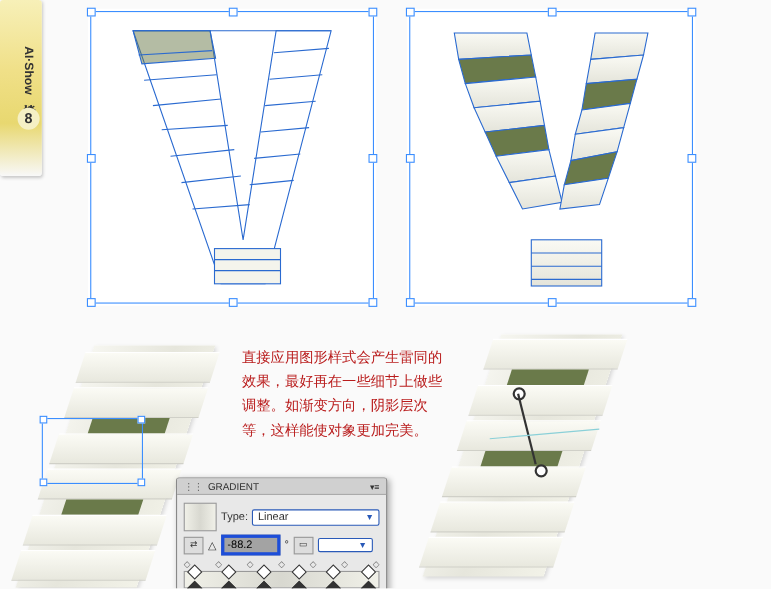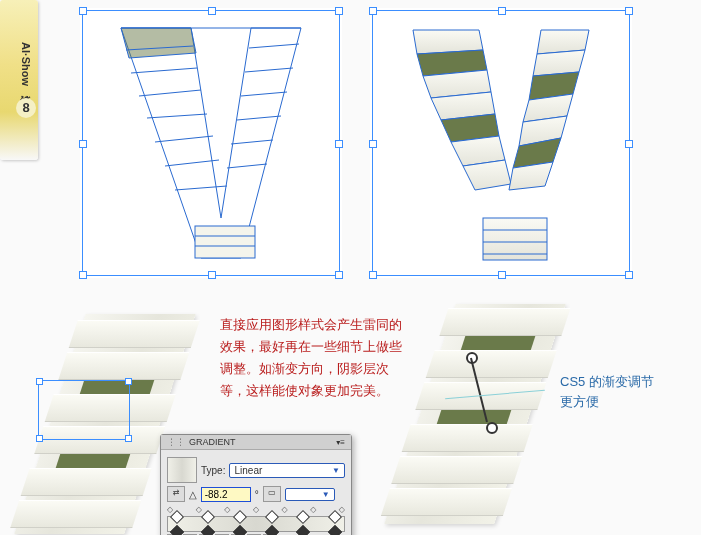--- a/index.html
+++ b/index.html
@@ -25,21 +25,21 @@
 .gline{position:absolute;left:445px;top:90px;width:100px;height:1px;background:#8ad0d8;transform:rotate(-5deg)}
 .ghandle{position:absolute;width:8px;height:8px;border-radius:50%;background:#fff;border:2px solid #333}
 .panel{position:absolute;left:160px;top:130px;width:190px;background:#e8e8e8;border:1px solid #888;border-radius:3px;box-shadow:2px 2px 6px rgba(0,0,0,.3);font-size:10px}
 .panel-head{background:#d0d0d0;padding:2px 6px;font-size:9px;border-bottom:1px solid #aaa;display:flex;align-items:center}
 .panel-head .dots{margin-right:4px;color:#666}
 .panel-body{padding:4px 6px}
 .row{display:flex;align-items:center;margin:3px 0;gap:4px}
 .preview{width:28px;height:24px;background:linear-gradient(90deg,#f0f0e8,#d8d8d0,#f0f0e8);border:1px solid #999}
 .sel{flex:1;background:#fff;border:1px solid #2a5ab8;border-radius:2px;padding:1px 4px;font-size:10px;display:flex;justify-content:space-between;align-items:center}
 .sel .arr{color:#2a5ab8;font-size:8px}
-.inp{width:42px;background:#fef9c3;border:1px solid #1d4ed8;padding:1px 3px;font-size:10px}
+.inp{width:42px;background:#a3a3a3;border:3px solid #1d4ed8;padding:1px 3px;font-size:10px}
 .iconbtn{width:16px;height:14px;background:#ddd;border:1px solid #999;font-size:8px;text-align:center;line-height:12px}
 .slider{height:14px;background:linear-gradient(90deg,#f0f0e8,#d8d8d0,#f0f0e8);border:1px solid #999;margin:2px 0;position:relative}
 .stop{position:absolute;width:8px;height:8px;background:#fff;border:1px solid #333;transform:rotate(45deg);top:-5px}
 .stop.b{top:auto;bottom:-6px;background:#333}
 .opacity-row{display:flex;justify-content:space-between;font-size:8px;color:#666;margin:2px 0}
 .trash{display:flex;gap:2px;margin-top:2px}
 .trash span{width:12px;height:10px;border:1px solid #999;background:#ddd}
 .smallbox{position:absolute;border:1px solid #3b8eff}
 .smallbox .h{position:absolute;width:5px;height:5px;background:#fff;border:1px solid #3b8eff}
 </style>
@@ -159,21 +159,20 @@
         <div class="strip" style="top:120px"></div>
       <div class="strip" style="top:152px"></div>
         <div class="strip" style="top:184px"></div>
     </div>
     <div class="ghandle" style="left:466px;top:48px"></div>
     <div class="ghandle" style="left:486px;top:118px"></div>
     <div style="position:absolute;left:470px;top:54px;width:2px;height:66px;background:#333;transform:rotate(-14deg);transform-origin:top"></div>
     <div class="gline"></div>
 
     <div class="desc">直接应用图形样式会产生雷同的效果，最好再在一些细节上做些调整。如渐变方向，阴影层次等，这样能使对象更加完美。</div>
-    <div class="callout">CS5 的渐变调节更方便</div>
 
     <div class="panel">
       <div class="panel-head">
         <span class="dots">⋮⋮</span>
         <span>GRADIENT</span>
         <span style="margin-left:auto;font-size:8px">▾≡</span>
       </div>
       <div class="panel-body">
         <div class="row">
           <div class="preview"></div>

